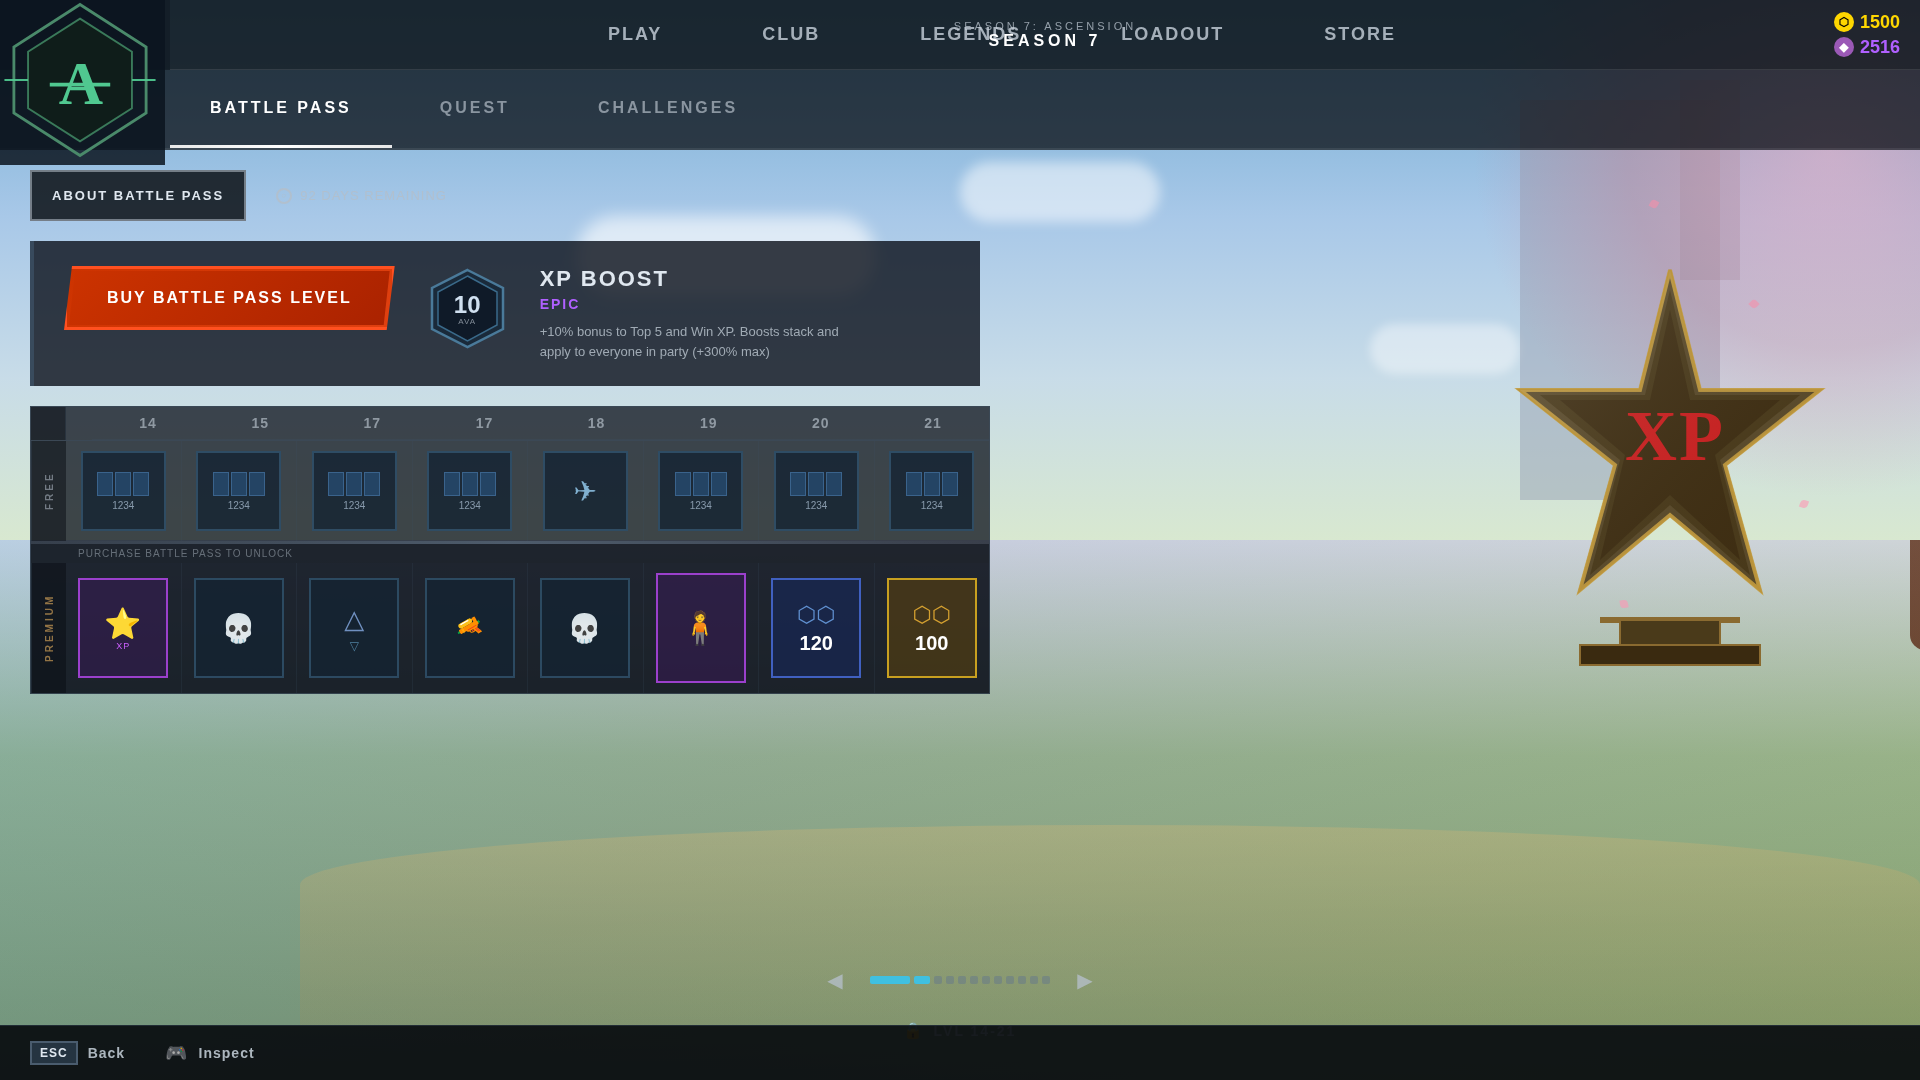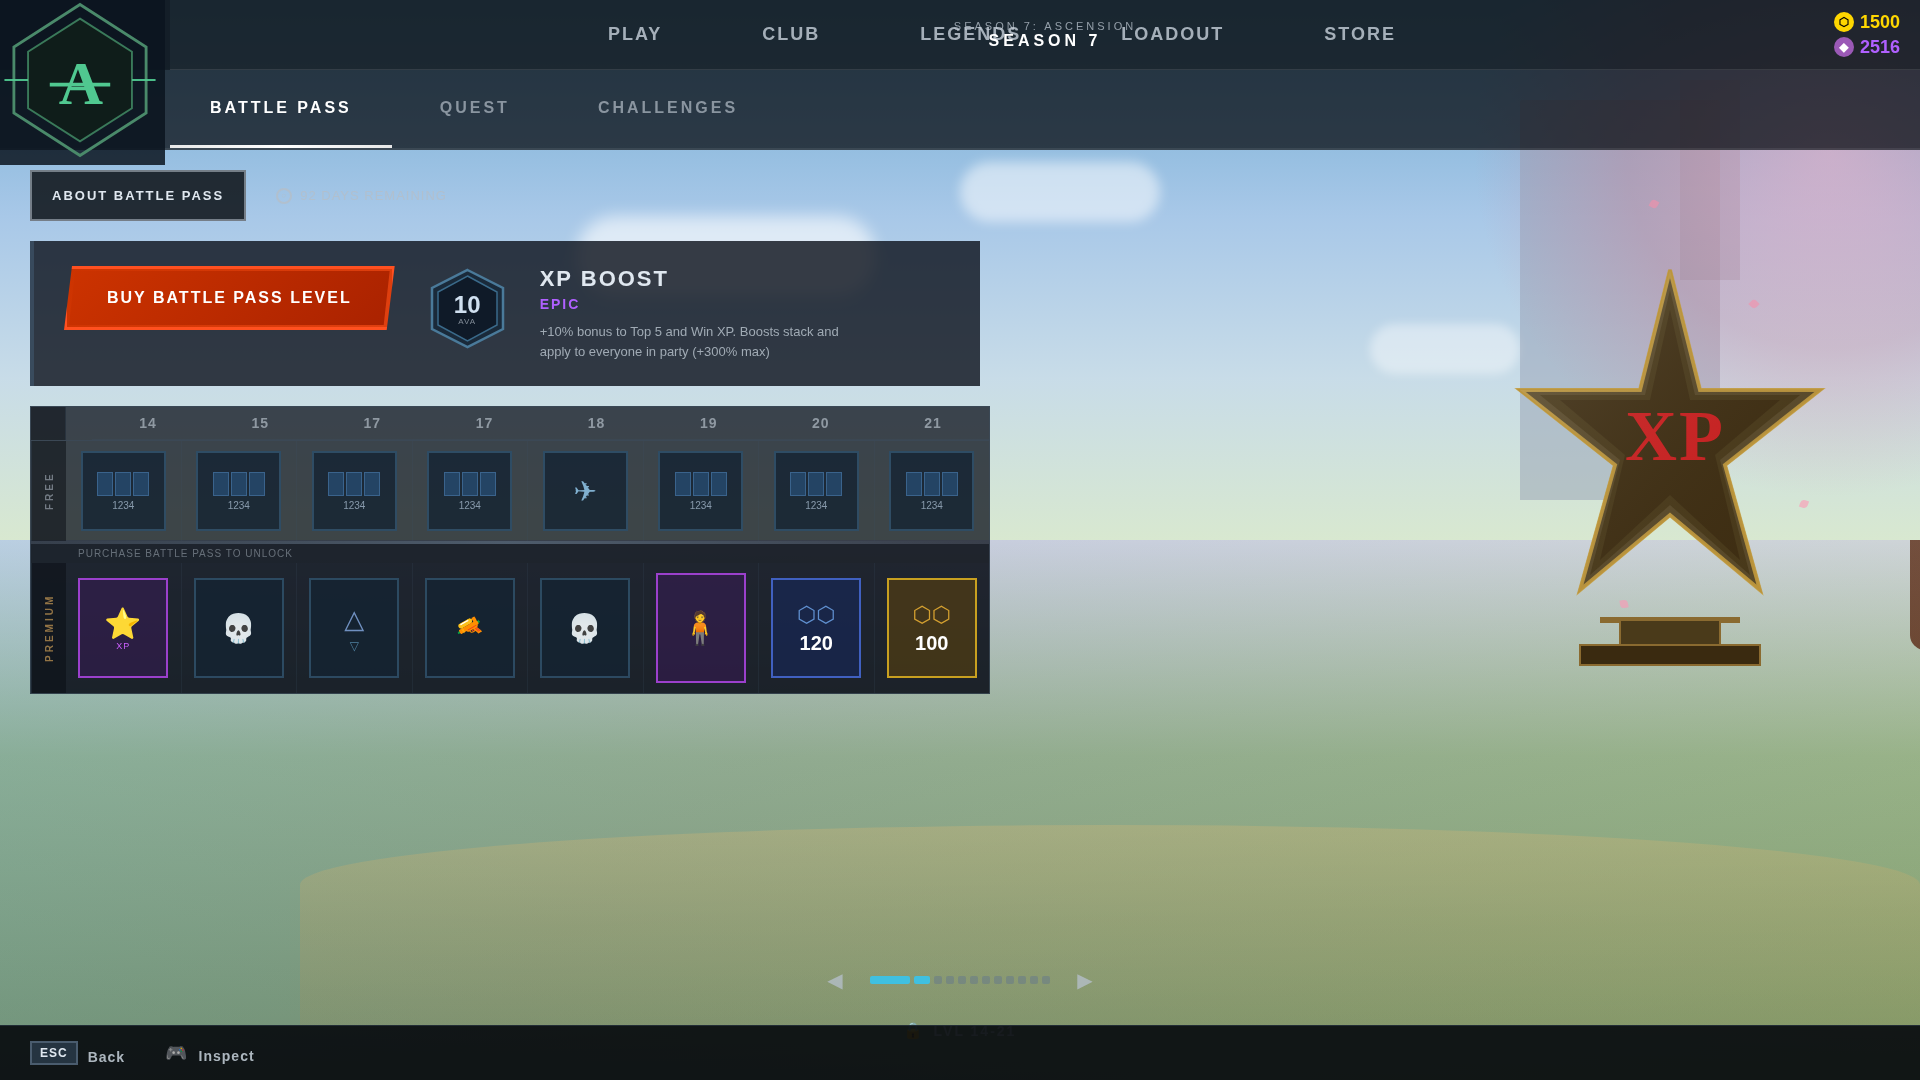--- a/index.html
+++ b/index.html
@@ -484,21 +484,21 @@
       background: rgba(5,8,12,0.9);
       display: flex;
       align-items: center;
       padding: 0 30px;
       gap: 40px;
       z-index: 100;
       border-top: 1px solid rgba(60,80,100,0.4);
     }
     .bottom-action {
       display: flex;
-      align-items: flex-end;
+      align-items: center;
       gap: 10px;
       color: rgba(200,210,220,0.85);
       font-size: 14px;
       font-weight: 600;
       letter-spacing: 1px;
       cursor: pointer;
     }
     .key-badge {
       background: rgba(40,55,70,0.9);
       border: 2px solid rgba(100,120,140,0.6);

